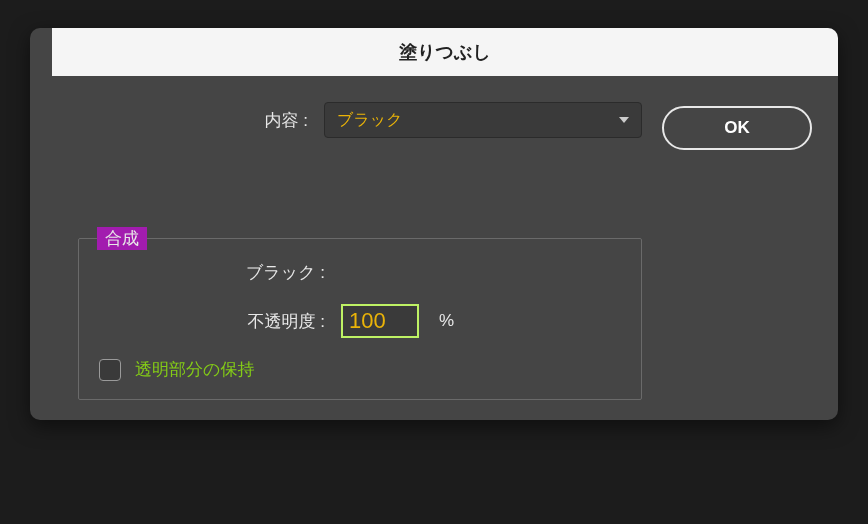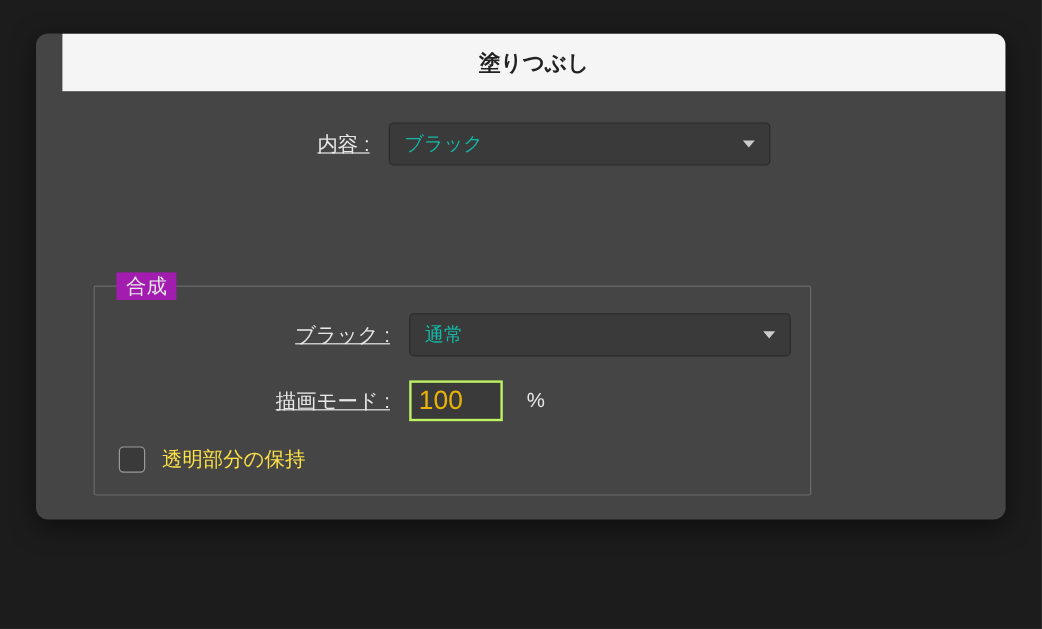--- a/index.html
+++ b/index.html
@@ -50,29 +50,28 @@
     display: flex;
     align-items: center;
     margin-bottom: 24px;
   }
   .label {
     width: 246px;
     text-align: right;
     color: #e8e8e8;
     font-size: 17px;
     padding-right: 16px;
-    text-decoration: underline;
   }
   .select {
     background: #3a3a3a;
     border: 1px solid #2b2b2b;
     border-radius: 4px;
     height: 36px;
     padding: 0 12px;
-    color: #14b8a6;
+    color: #eab308;
     font-size: 16px;
     display: flex;
     align-items: center;
     justify-content: space-between;
     cursor: pointer;
     width: 318px;
   }
   .select .chevron {
     width: 0; height: 0;
     border-left: 5px solid transparent;
@@ -120,21 +119,21 @@
   }
   .checkbox {
     width: 22px;
     height: 22px;
     border: 1.5px solid #9a9a9a;
     border-radius: 4px;
     background: #3a3a3a;
     cursor: pointer;
   }
   .checkbox-label {
-    color: #fde047;
+    color: #84cc16;
     font-size: 17px;
   }
   .btn {
     height: 44px;
     border: 2px solid #d8d8d8;
     background: transparent;
     color: #fff;
     border-radius: 22px;
     font-size: 17px;
     cursor: pointer;
@@ -163,36 +162,35 @@
           <span>ブラック</span>
           <span class="chevron"></span>
         </div>
       </div>
 
       <div class="fieldset">
         <div class="fieldset-legend">合成</div>
 
         <div class="row">
           <div class="label">ブラック :</div>
-          <div class="select">
-            <span>通常</span>
-            <span class="chevron"></span>
-          </div>
         </div>
 
         <div class="row">
-          <div class="label">描画モード :</div>
+          <div class="label">不透明度 :</div>
           <input class="num-input" type="text" value="100" style="">
           <span class="pct">%</span>
         </div>
 
         <div class="checkbox-row">
           <div class="checkbox"></div>
           <span class="checkbox-label">透明部分の保持</span>
         </div>
       </div>
 
     </div>
 
     <div class="right-col">
+      <div class="btn btn-primary">
+        <span>OK</span>
+      </div>
     </div>
   </div>
 </div>
 
 </body></html>

